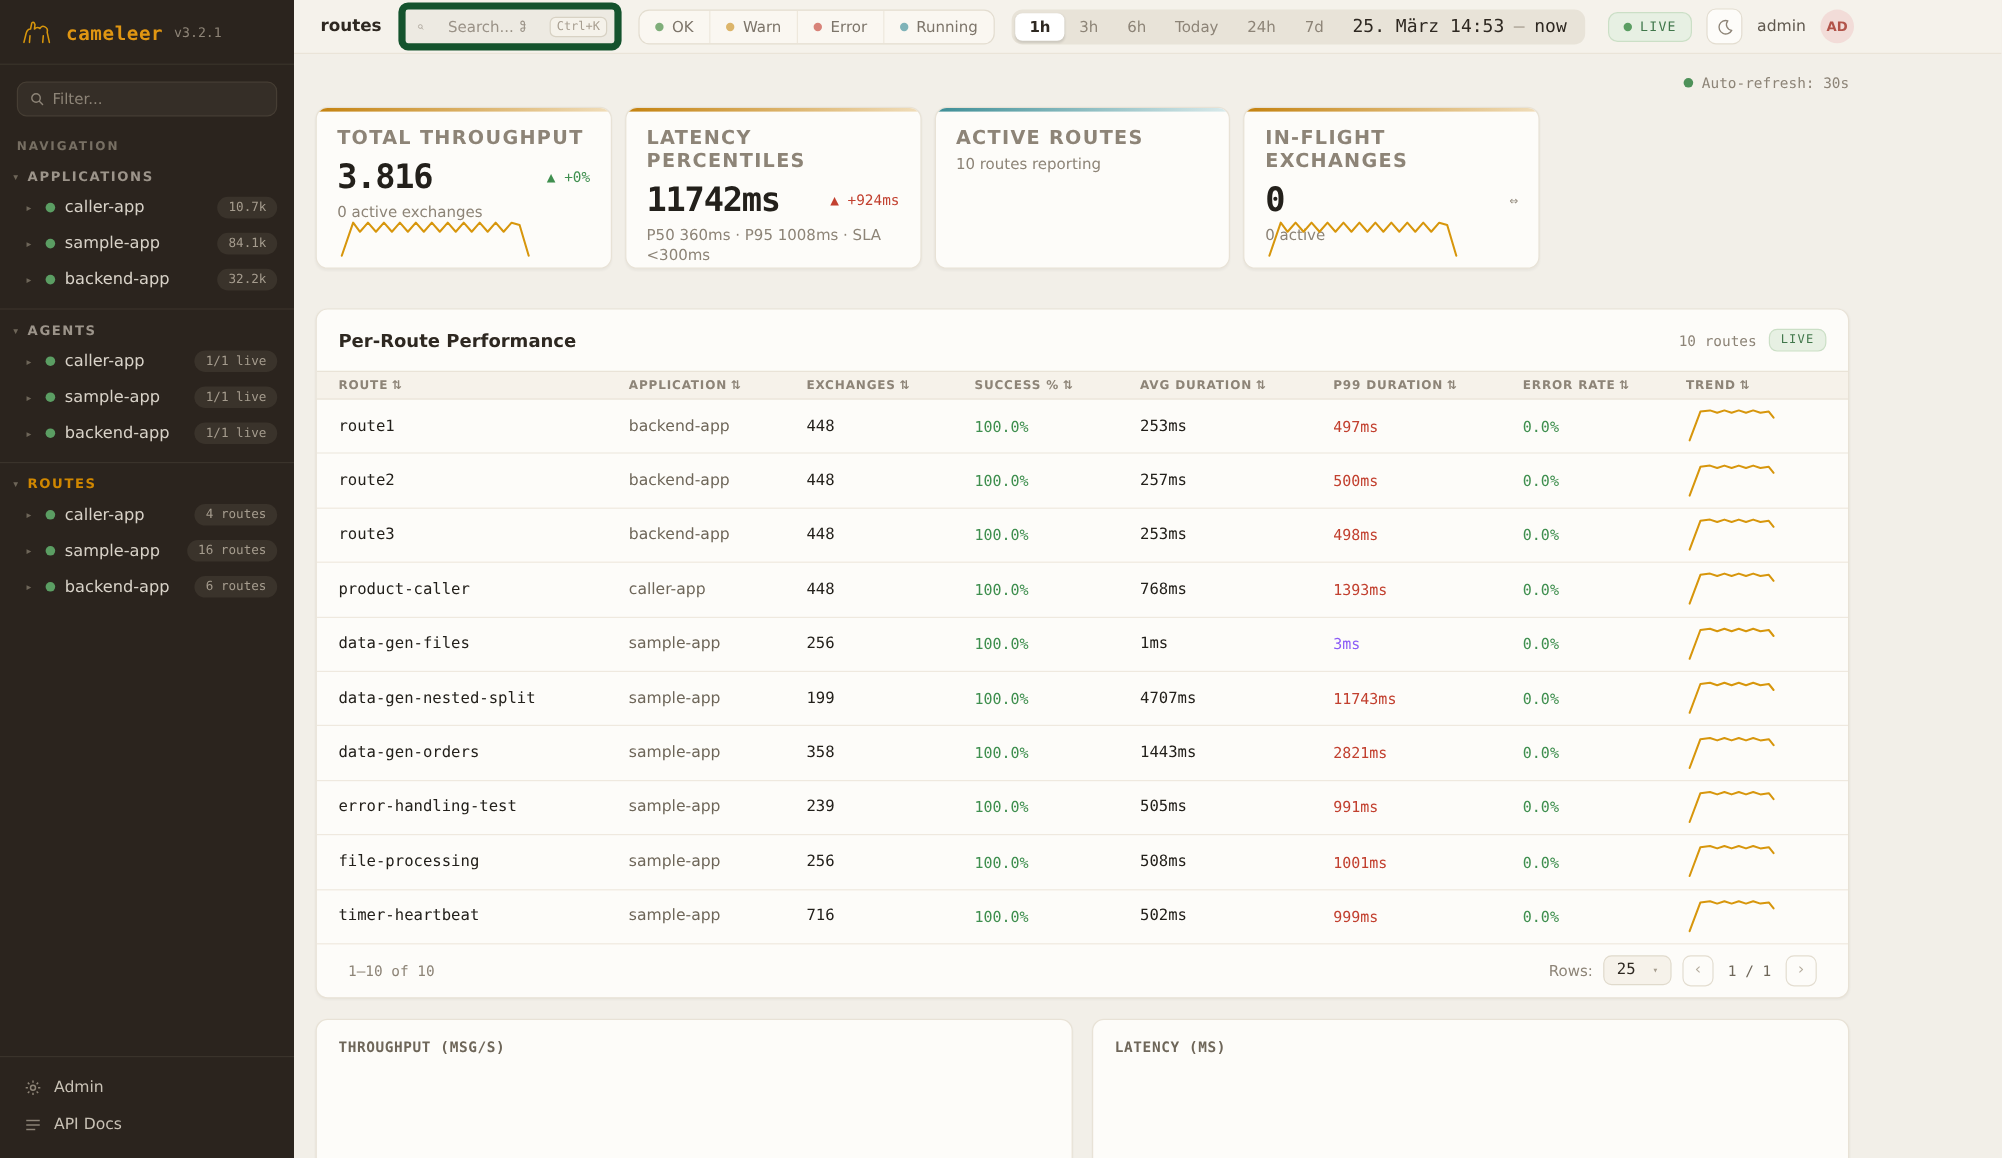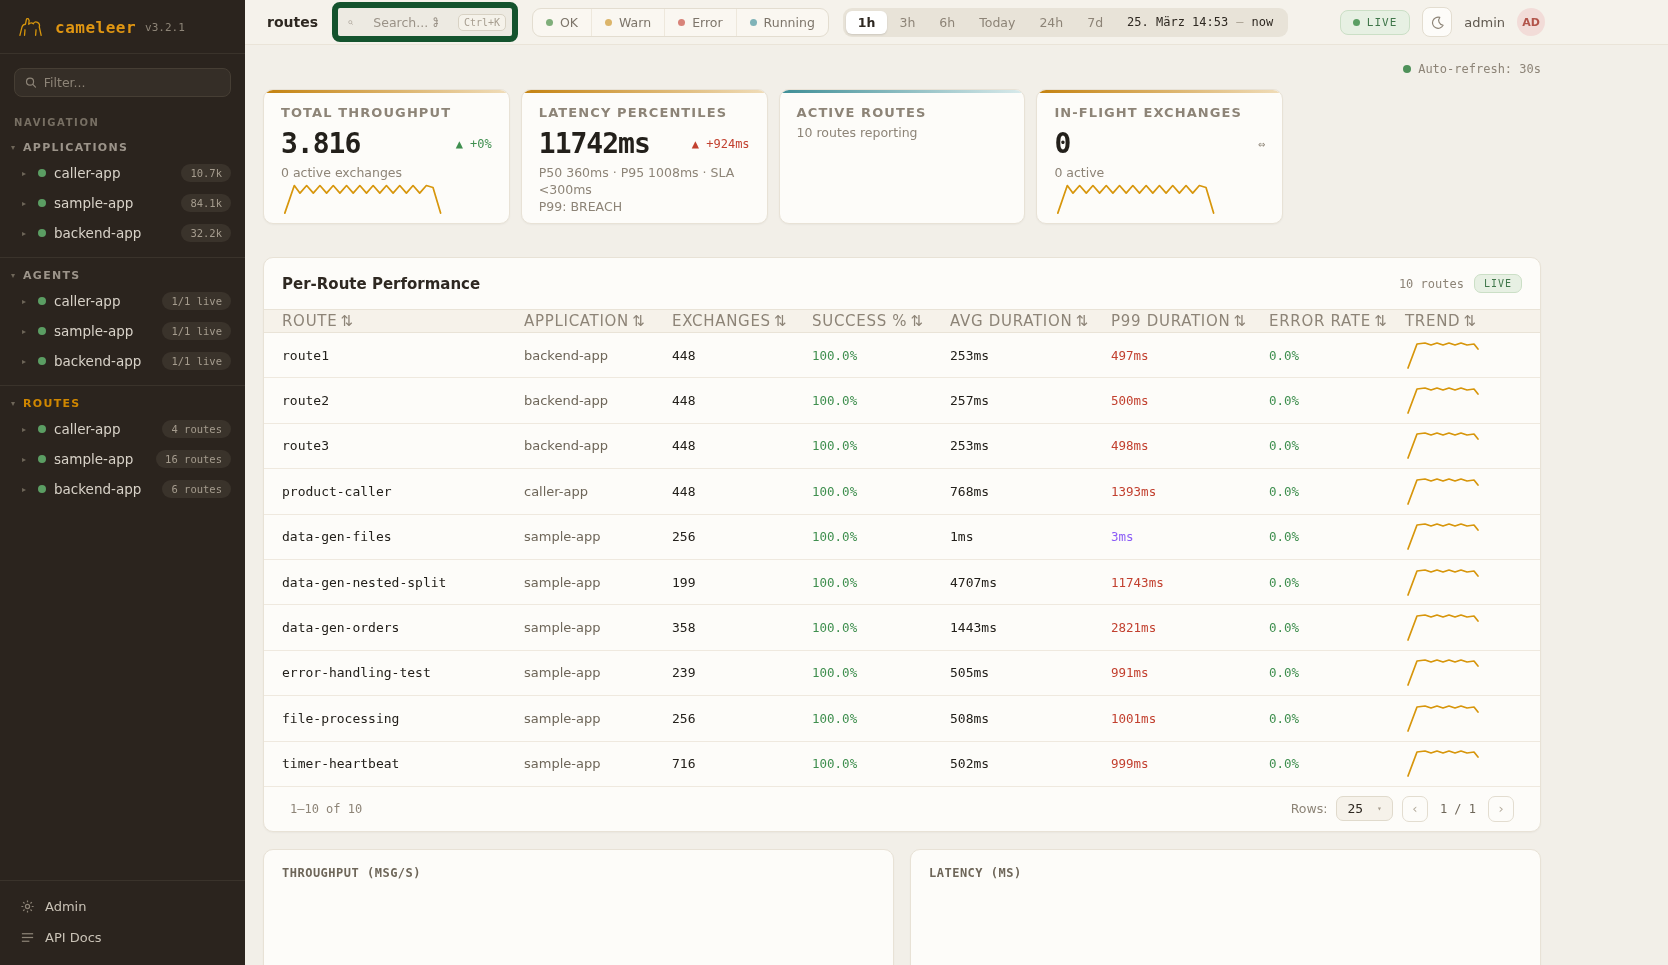--- a/index.html
+++ b/index.html
@@ -50,21 +50,21 @@
   .search-box input { background:transparent; border:none; outline:none; font-size:12.5px; color:#6e6659; width:100%; font-family:inherit; }
   .search-box input::placeholder { color:#9a9287; }
   .kbd { font-family:"DejaVu Sans Mono",monospace; font-size:10px; color:#a79e90; border:1px solid #d8d2c4; background:#f5f2ea; border-radius:5px; padding:2px 5px; white-space:nowrap; }
   .seg-group { display:flex; align-items:flex-start; border:1px solid #e3ddd0; background:#faf7f1; border-radius:9px; overflow:hidden; }
   .seg { display:flex; align-items:center; gap:7px; padding:6px 13px; font-size:12.5px; color:#7d756a; border-right:1px solid #eee8dc; cursor:pointer; }
   .seg:last-child { border-right:none; }
   .sdot { width:7px; height:7px; border-radius:50%; }
   .time-group { display:flex; align-items:center; background:#e8e3d8; border-radius:9px; padding:3px; }
   .time-btn { padding:4px 12px; font-size:12.5px; color:#8d8477; border-radius:6px; cursor:pointer; white-space:nowrap; }
   .time-btn.active { background:#fff; color:#2e2821; font-weight:bold; box-shadow:0 1px 2px rgba(0,0,0,.12); }
-  .time-date { font-family:"DejaVu Sans Mono",monospace; font-size:12px; color:#2e2821; padding:0 12px; white-space:nowrap; }
+  .time-date { font-family:"DejaVu Sans Mono",monospace; font-size:15px; color:#2e2821; padding:0 12px; white-space:nowrap; }
   .time-date .sep { color:#a79e90; padding:0 8px; }
   .top-right { margin-left:auto; display:flex; align-items:center; gap:12px; }
   .live-badge { display:flex; align-items:center; gap:7px; background:#e7f0e3; border:1px solid #cbdfc6; border-radius:8px; padding:5px 12px; font-family:"DejaVu Sans Mono",monospace; font-size:11px; letter-spacing:1px; color:#41774b; }
   .ldot { width:7px; height:7px; border-radius:50%; background:#5b9e63; }
   .icon-btn { width:30px; height:30px; border:1px solid #e3ddd0; background:#fdfcf9; border-radius:8px; display:flex; align-items:center; justify-content:center; cursor:pointer; }
   .user-name { font-size:13px; color:#5f584e; }
   .avatar { width:28px; height:28px; border-radius:50%; background:#f2dcd8; color:#b2544a; font-size:11px; font-weight:bold; display:flex; align-items:center; justify-content:center; }
 
   .content { flex:1; padding:0 0 0 18px; overflow:hidden; }
   .content-inner { width:1278px; }
@@ -73,38 +73,38 @@
   .rdot { width:8px; height:8px; border-radius:50%; background:#4e9159; }
 
   
   .kpi-grid { display:grid; grid-template-columns:repeat(5,1fr); gap:11px; margin-top:12px; }
   .card { background:#fdfcf9; border:1px solid #e8e2d6; border-radius:10px; box-shadow:0 1px 2px rgba(0,0,0,.04); position:relative; overflow:hidden; }
   .kpi { height:135px; padding:15px 17px; }
   .grad { position:absolute; top:0; left:0; right:0; height:3px; }
   .g-orange { background:linear-gradient(90deg,#c4820f,#f0ddba); }
   .g-green  { background:linear-gradient(90deg,#2f6b3a,#cfe3cf); }
   .g-teal   { background:linear-gradient(90deg,#3e8e96,#d9eaeb); }
-  .kpi-title { font-size:13px; font-weight:bold; letter-spacing:1.1px; color:#8d8477; }
+  .kpi-title { font-size:16px; font-weight:bold; letter-spacing:1.1px; color:#8d8477; }
   .kpi-valrow { display:flex; align-items:center; justify-content:space-between; margin-top:7px; }
   .kpi-value { font-family:"DejaVu Sans Mono",monospace; font-weight:bold; font-size:28px; letter-spacing:-1px; color:#23201b; }
   .kpi-delta { font-family:"DejaVu Sans Mono",monospace; font-size:12px; white-space:nowrap; }
   .kpi-sub { font-size:12.5px; color:#8d8477; margin-top:5px; line-height:1.35; }
   .spark { position:absolute; left:17px; right:17px; bottom:8px; height:38px; }
   .errline { position:absolute; left:17px; bottom:14px; width:75%; height:2px; background:#3a7d44; }
 
   
   .table-card { margin-top:33px; }
   .tbl-head { display:flex; align-items:center; height:51px; padding:0 18px; }
   .tbl-title { font-size:15px; font-weight:bold; color:#2e2821; }
   .tbl-meta { margin-left:auto; display:flex; align-items:center; gap:10px; }
   .tbl-count { font-family:"DejaVu Sans Mono",monospace; font-size:12px; color:#8d8477; }
   .tbl-live { background:#e7f0e3; border:1px solid #cbdfc6; color:#41774b; font-family:"DejaVu Sans Mono",monospace; font-size:10px; letter-spacing:1px; border-radius:7px; padding:3px 9px; }
   .cols { display:grid; grid-template-columns:242px 148px 140px 138px 161px 158px 136px 119px; align-items:center; padding:0 18px; }
   .col-head { background:#f6f2ea; border-top:1px solid #e9e3d7; border-bottom:1px solid #e9e3d7; height:24px; }
-  .col-head span { font-size:15px; font-weight:normal; letter-spacing:.7px; color:#8d8477; cursor:pointer; }
+  .col-head span { font-size:10px; font-weight:bold; letter-spacing:.7px; color:#8d8477; cursor:pointer; }
   .sort { color:#c2bbac; font-size:9px; margin-left:3px; }
   .trow { height:45.4px; border-bottom:1px solid #efe9df; cursor:pointer; }
   .c-route { font-family:"DejaVu Sans Mono",monospace; font-size:13px; color:#23201b; }
   .c-app { font-size:13px; color:#6e6659; }
   .c-num { font-family:"DejaVu Sans Mono",monospace; font-size:13px; color:#23201b; }
   .c-pct { font-family:"DejaVu Sans Mono",monospace; font-size:12.5px; color:#3f8f4f; }
   .c-p99 { font-family:"DejaVu Sans Mono",monospace; font-size:12.5px; }
   .tbl-foot { display:flex; align-items:center; height:44px; padding:0 26px; }
   .foot-range { font-family:"DejaVu Sans Mono",monospace; font-size:12px; color:#8d8477; }
   .foot-right { margin-left:auto; display:flex; align-items:center; gap:9px; }

